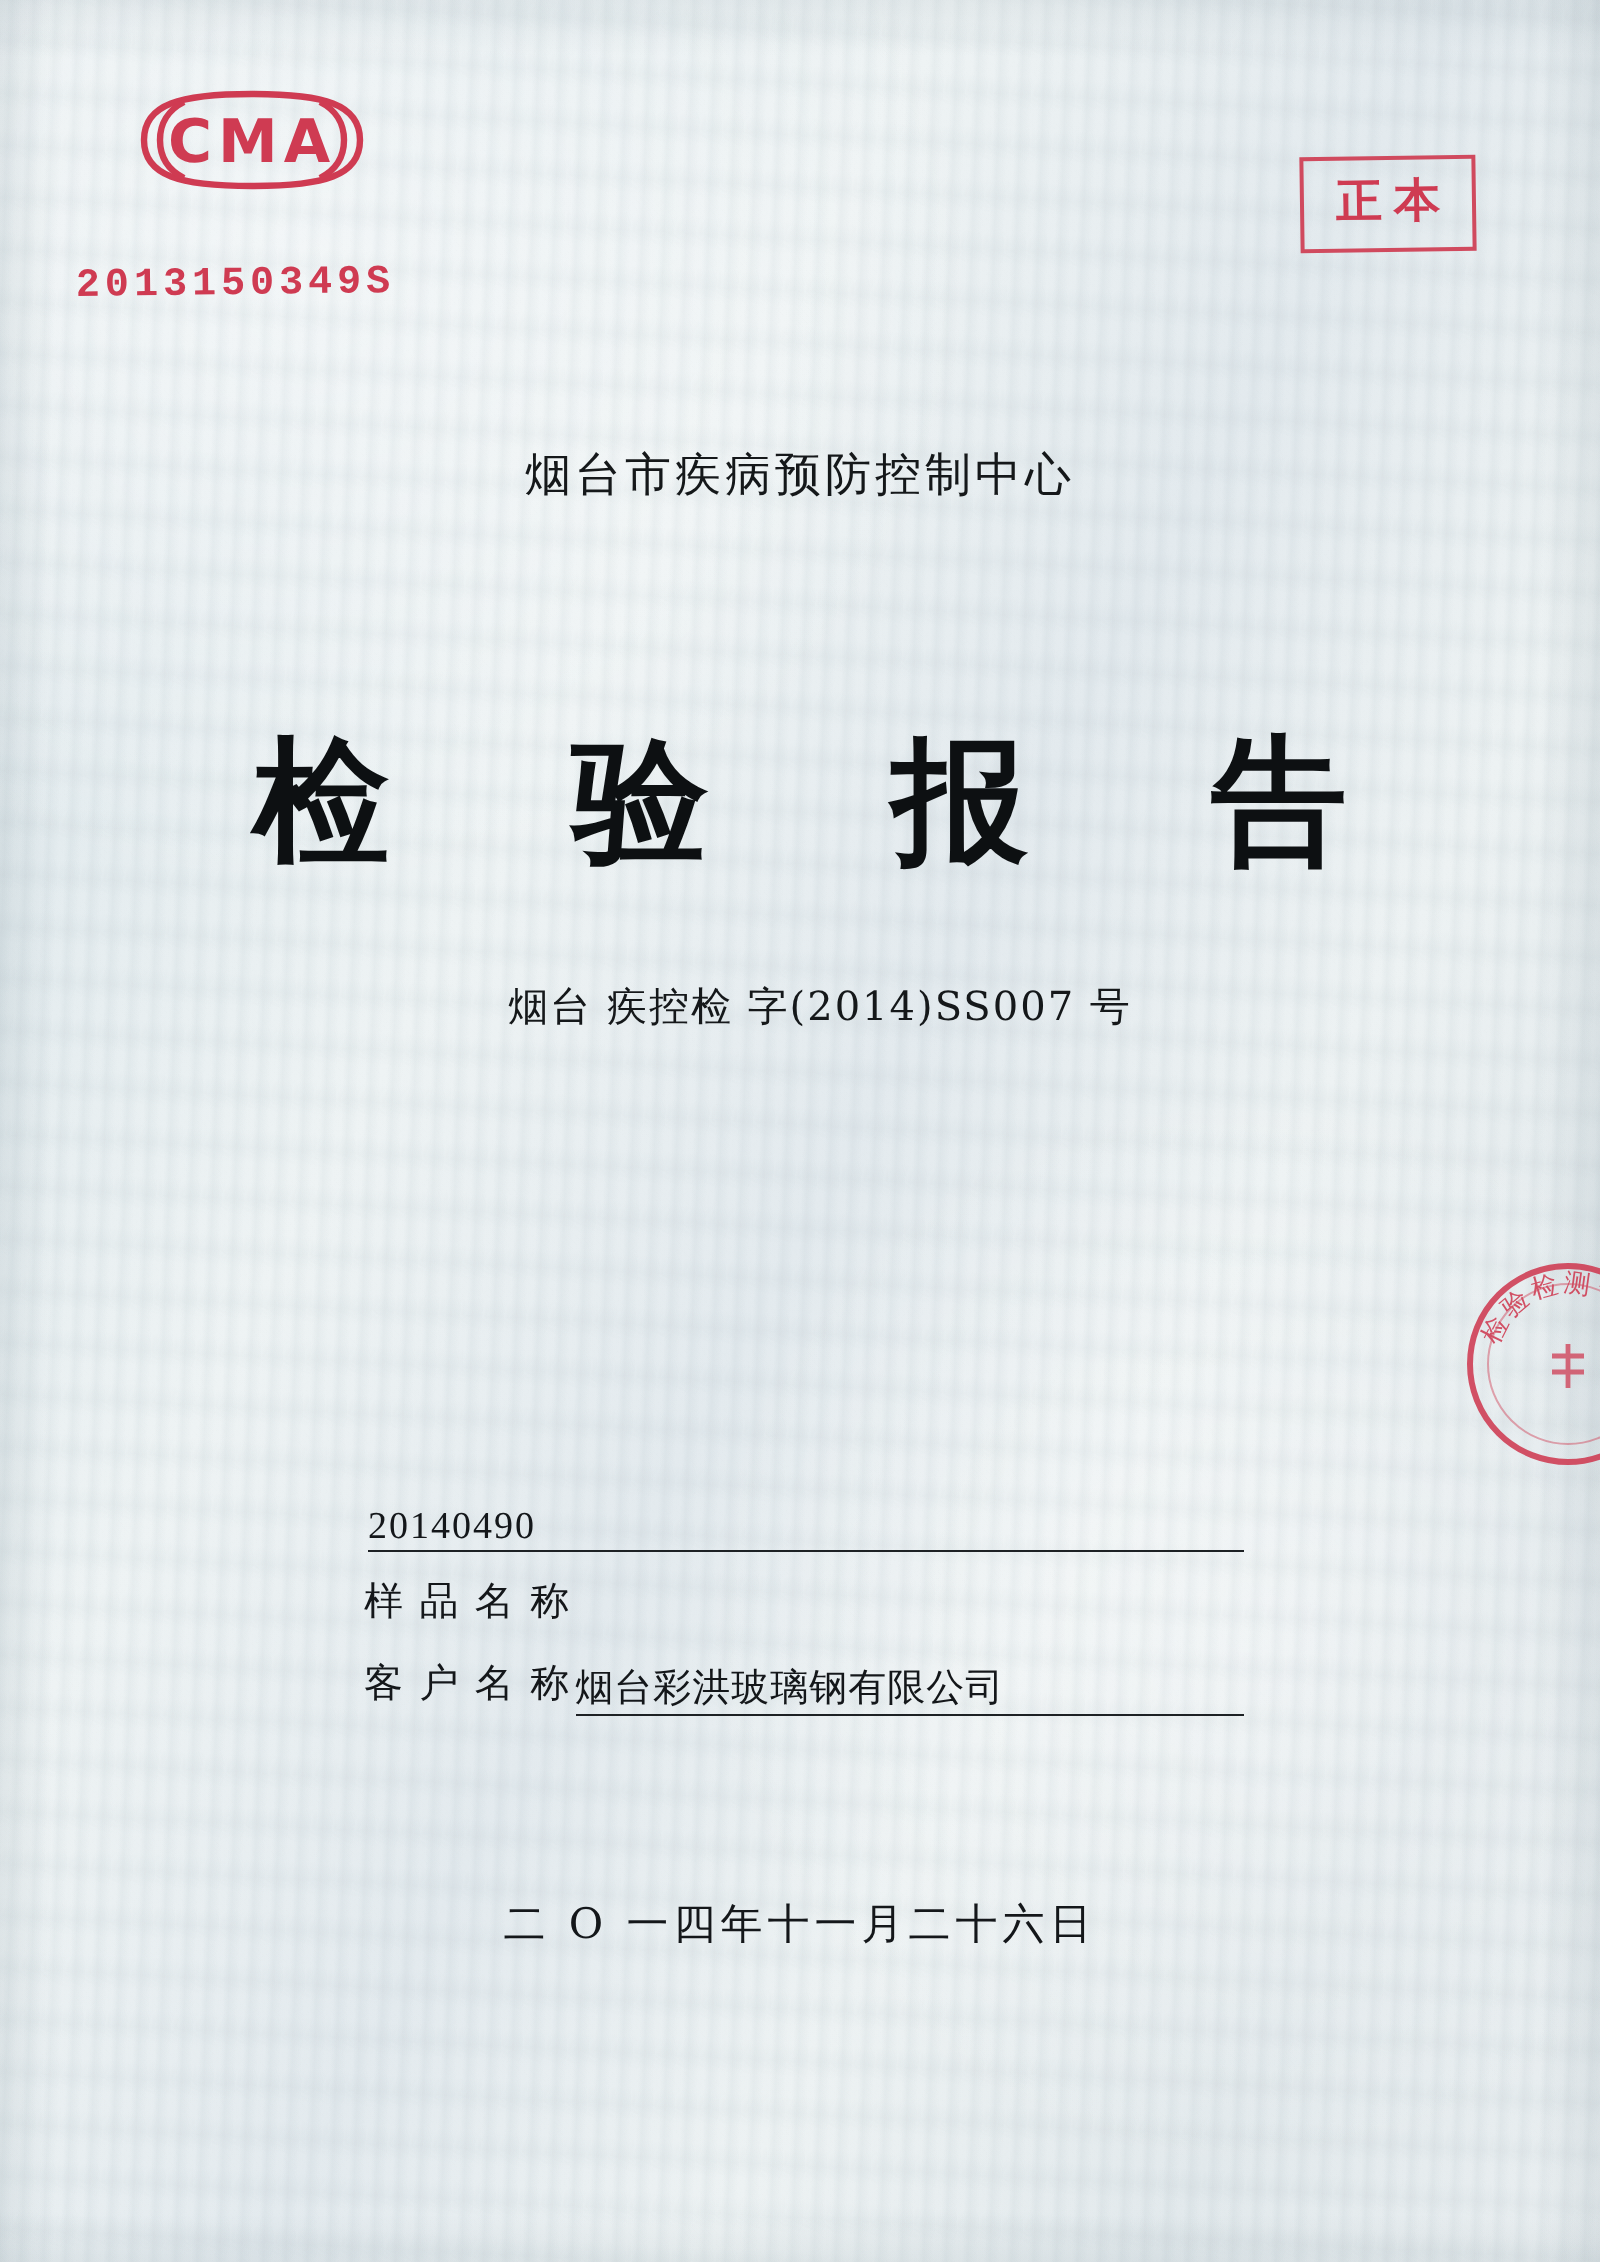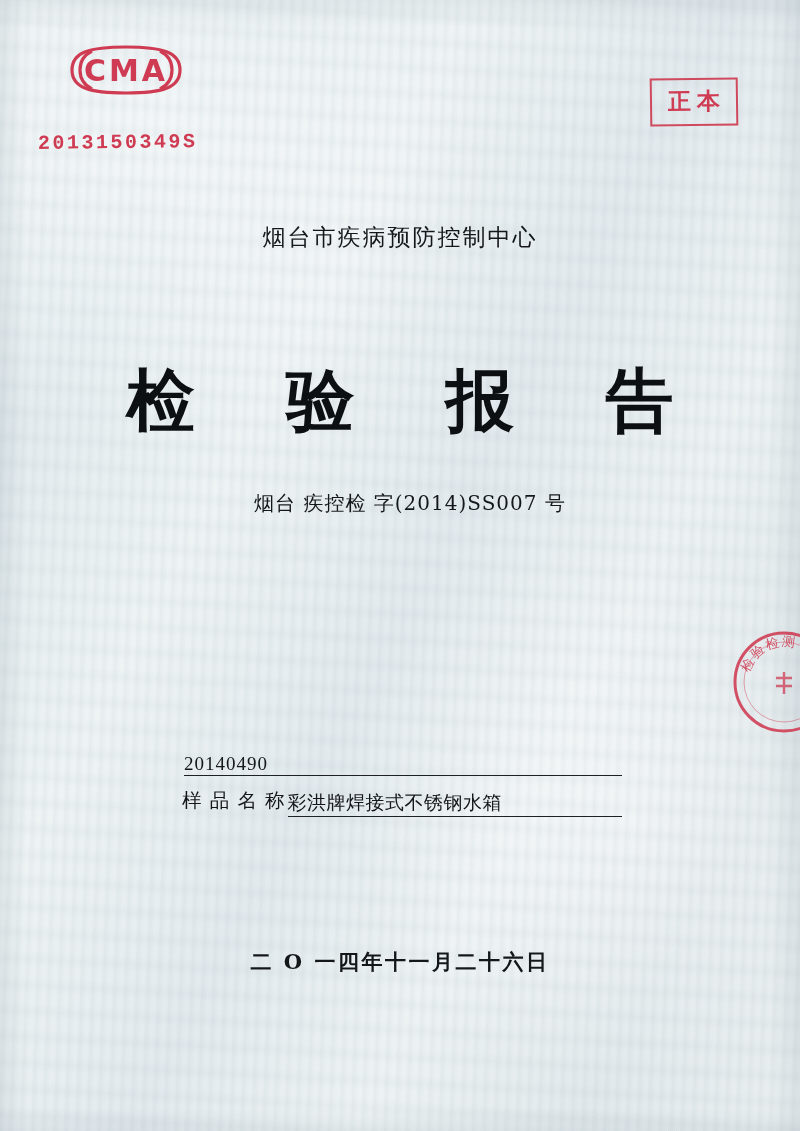--- a/index.html
+++ b/index.html
@@ -168,21 +168,20 @@
 
   #date-line {
     left: 0;
     top: 948px;
     width: 800px;
     text-align: center;
     font-size: 21px;
     color: #14171a;
     letter-spacing: 2.5px;
     font-family: "DejaVu Serif", serif;
-    font-weight: bold;
   }
 </style>
 </head>
 <body>
 
 <div id="page">
 
   <div id="cma-stamp" class="layer">
     <svg width="128" height="56" viewBox="0 0 128 56" aria-hidden="true">
       <g fill="none" stroke="#cf3b52" stroke-width="3.2">
@@ -219,21 +218,24 @@
   </div>
 
   <div id="fields" class="layer">
 
     <div class="field-row">
       <span class="field-value num">20140490</span>
     </div>
 
     <div class="field-row">
       <span class="field-label">样 品 名 称</span>
-      <span class="field-value">彩洪牌焊接式不锈钢水箱</span>
     </div>
 
+    <div class="field-row">
+      <span class="field-label">客 户 名 称</span>
+      <span class="field-value">烟台彩洪玻璃钢有限公司</span>
+    </div>
 
   </div>
 
   <div id="date-line" class="layer">二 O 一四年十一月二十六日</div>
 
 </div>
 
 </body></html>

